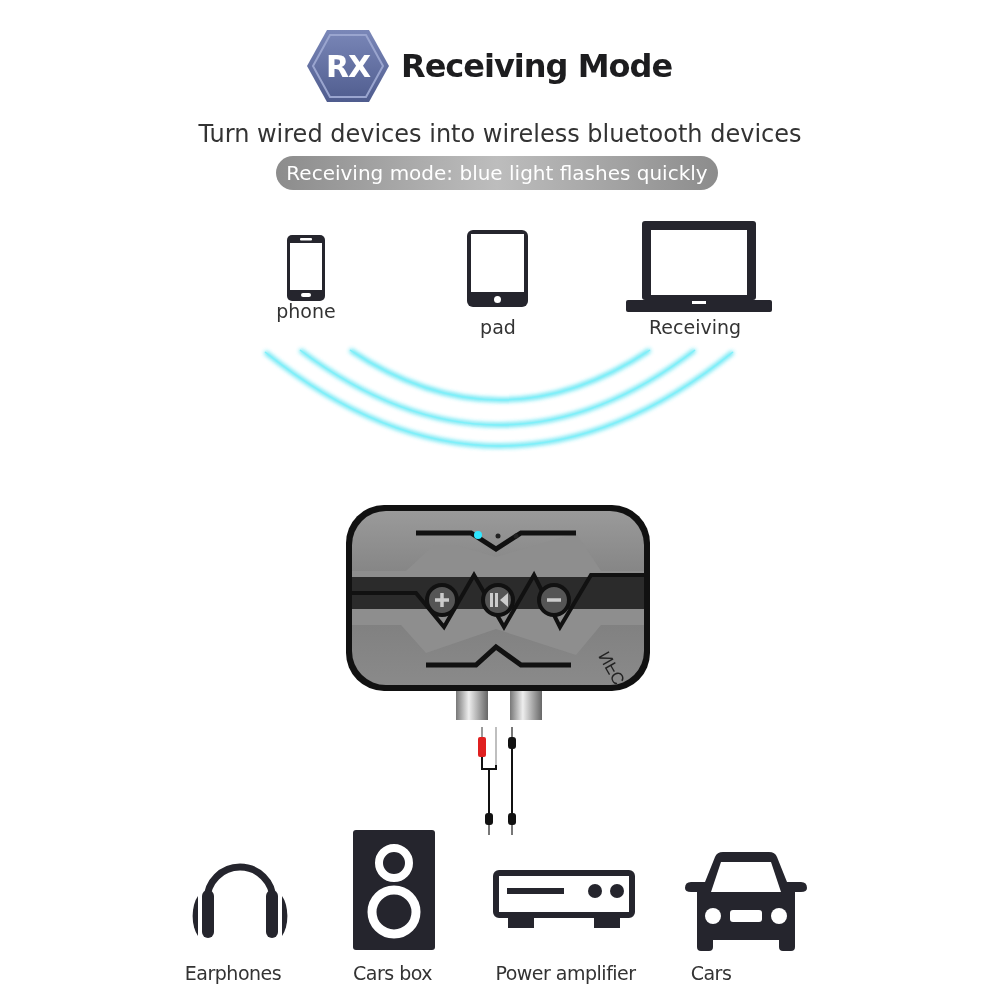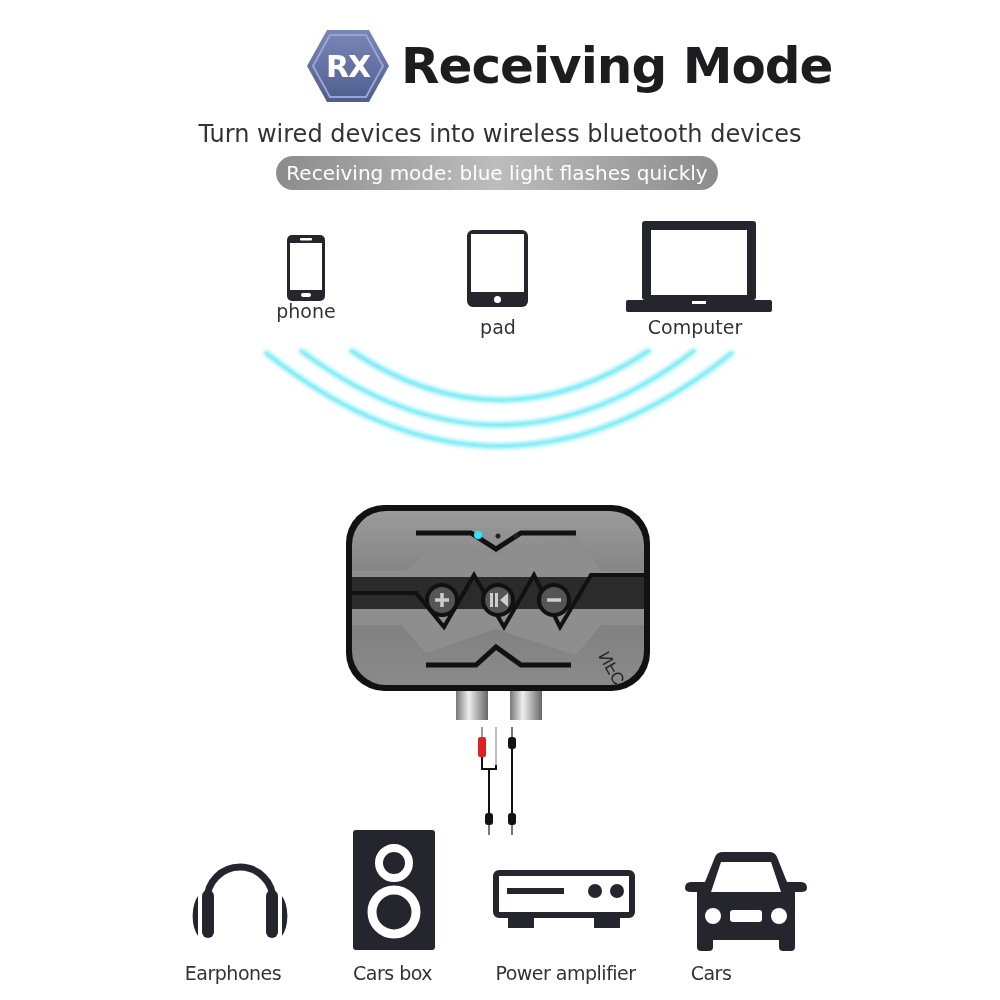--- a/index.html
+++ b/index.html
@@ -2,21 +2,21 @@
 <html><head>
 <meta charset="utf-8">
 <style>
   html,body{margin:0;padding:0;background:#ffffff;}
   body{width:1000px;height:1000px;position:relative;overflow:hidden;font-family:"DejaVu Sans","Liberation Sans",sans-serif;color:#222;}
   .abs{position:absolute;}
   .title-wrap{left:305px;top:28px;display:flex;align-items:center;}
   .hex{width:86px;height:76px;position:relative;}
   .hex svg{position:absolute;left:0;top:0;}
   .hex-label{position:absolute;left:0;top:0;width:86px;height:76px;display:flex;align-items:center;justify-content:center;color:#fff;font-weight:bold;font-size:30px;letter-spacing:-1px;}
-  .title{font-size:50px;font-weight:bold;color:#1d1d1f;margin-left:10px;letter-spacing:-1px;}
+  .title{font-size:32px;font-weight:bold;color:#1d1d1f;margin-left:10px;letter-spacing:-1px;}
   .subtitle{left:0;width:1000px;top:120px;text-align:center;font-size:24px;color:#333;}
   .pill{left:276px;top:156px;width:442px;height:34px;border-radius:17px;background:linear-gradient(90deg,#8c8c8c,#bdbdbd 50%,#8c8c8c);color:#fff;font-size:20px;display:flex;align-items:center;justify-content:center;}
   .dev-label{font-size:19px;color:#333;text-align:center;}
   .bt{left:0;width:1000px;top:460px;text-align:center;font-size:38px;font-weight:bold;color:#3a63e0;margin-top:44px;}
   .out-label{font-size:19px;color:#333;text-align:center;letter-spacing:-0.5px;}
 </style>
 </head>
 <body>
 
 <div class="abs title-wrap">
@@ -59,21 +59,21 @@
 <div class="abs dev-label" style="left:448px;top:316px;width:100px;">pad</div>
 
 <div class="abs" style="left:626px;top:221px;">
   <svg width="146" height="91" viewBox="0 0 146 91">
       <rect x="16" y="0" width="114" height="79" rx="3" fill="#25252d"></rect>
       <rect x="25" y="9" width="96" height="65" fill="#fff"></rect>
       <rect x="0" y="79" width="146" height="12" rx="2" fill="#25252d"></rect>
       <rect x="66" y="80" width="14" height="3" fill="#fff"></rect>
     </svg>
 </div>
-<div class="abs dev-label" style="left:630px;top:316px;width:130px;">Computer</div>
+<div class="abs dev-label" style="left:630px;top:316px;width:130px;">Receiving</div>
 
 <div class="abs" style="left:255px;top:340px;">
   <svg width="490" height="120" viewBox="0 0 490 120">
     <defs>
         <filter id="glow">
           <feGaussianBlur stdDeviation="2"></feGaussianBlur>
         </filter>
       </defs>
     <g fill="none" stroke="#3fe0f0" stroke-width="4" filter="url(#glow)" opacity="0.9">
       <path d="M10 12 Q245 200 478 12"></path>

